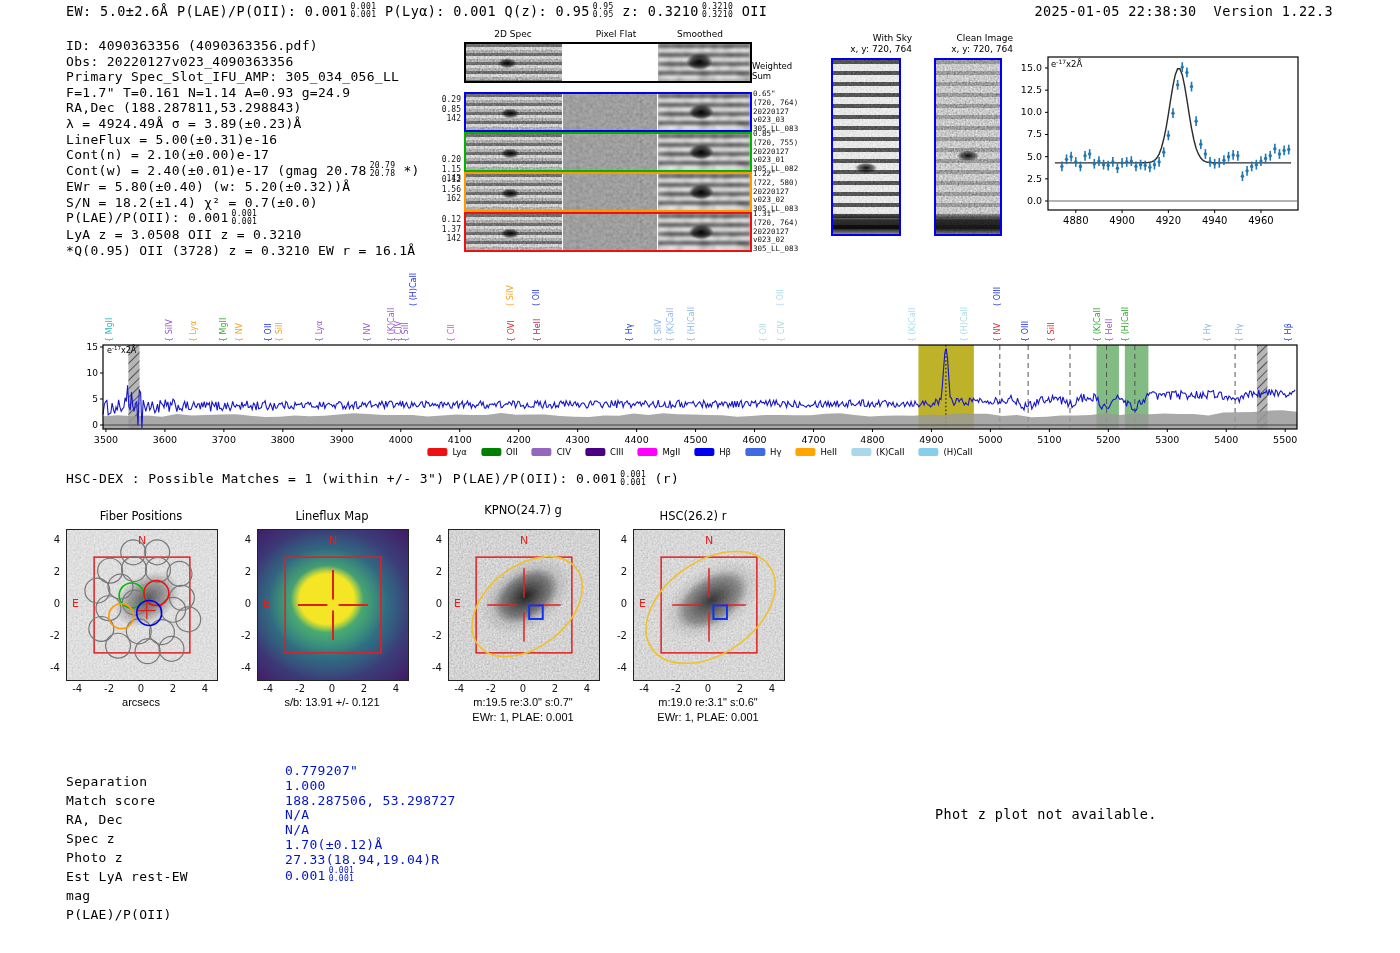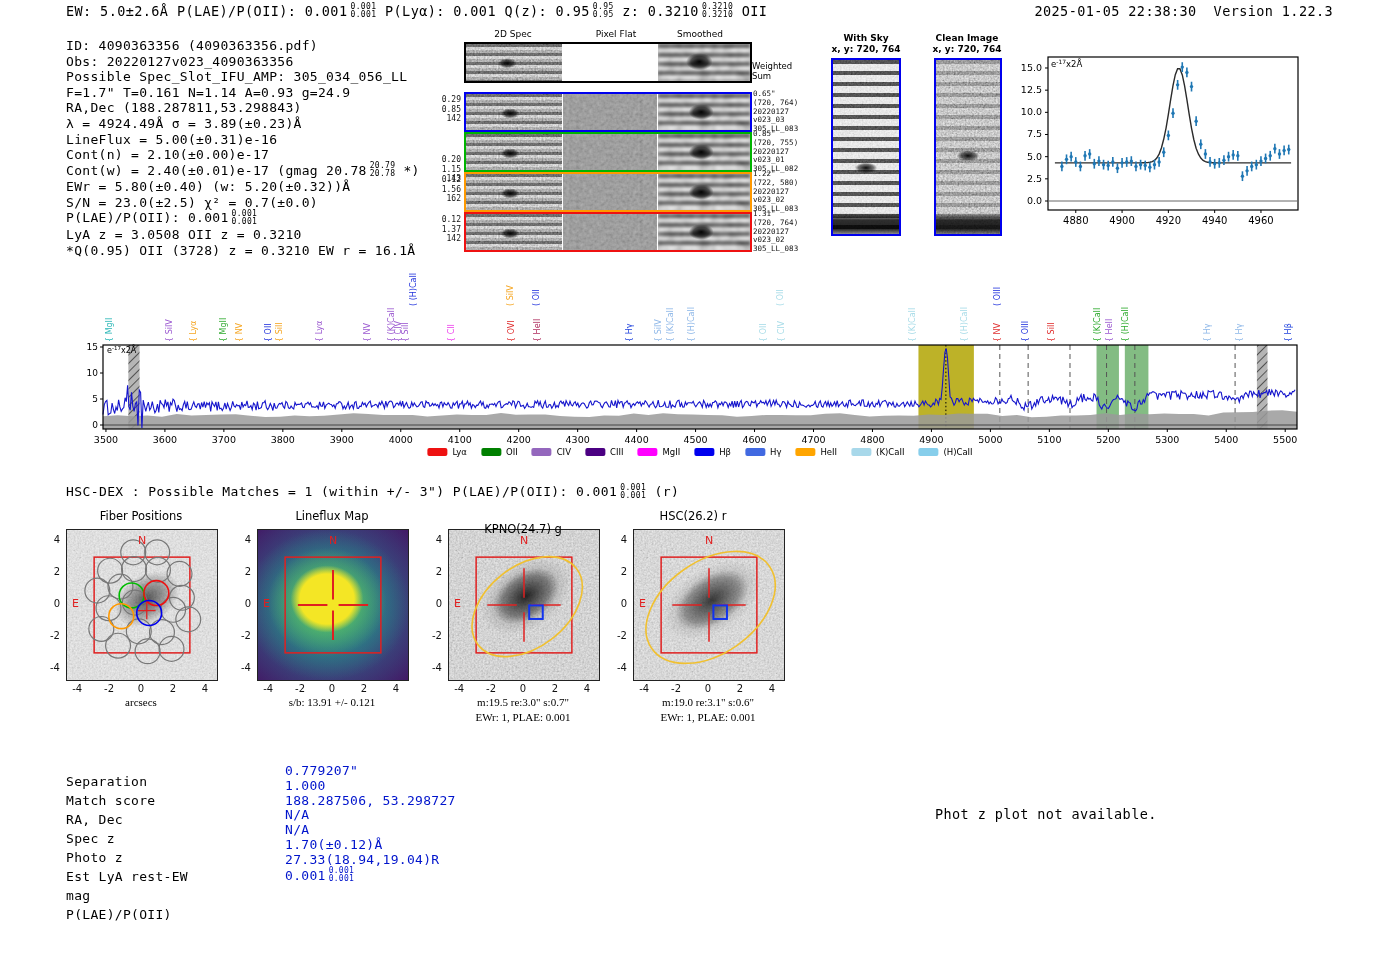--- a/index.html
+++ b/index.html
@@ -26,33 +26,33 @@
   .blob2d{background:radial-gradient(ellipse 13px 7px at 46% 54%,rgba(0,0,0,.95),rgba(0,0,0,.55) 45%,rgba(0,0,0,0) 72%);}
   .stripesSm{background:repeating-linear-gradient(180deg,rgba(5,5,5,.50) 0 4px,rgba(255,255,255,.38) 4px 9px);filter:blur(1.6px);}
   .blobSm{background:radial-gradient(ellipse 16px 10px at 47% 50%,rgba(0,0,0,.98),rgba(0,0,0,.6) 50%,rgba(0,0,0,0) 78%);}
   .lbl-left{font-size:8px;line-height:9.5px;text-align:right;width:24px;color:#111;}
   .lbl-right{font-size:7.5px;line-height:8.8px;color:#111;white-space:nowrap;}
   .skybox{position:absolute;border:2px solid #0000ee;background:#cfcfcf;overflow:hidden;}
   .stripesSky{background:repeating-linear-gradient(180deg,rgba(0,0,0,.55) 0 4px,rgba(255,255,255,.65) 4px 11px);}
   .stripesSkyFaint{background:repeating-linear-gradient(180deg,rgba(0,0,0,.18) 0 4px,rgba(255,255,255,.22) 4px 11px);}
   .skyblob{background:radial-gradient(ellipse 15px 7px at 50% 62%,rgba(0,0,0,.95),rgba(0,0,0,.5) 50%,rgba(0,0,0,0) 75%);}
   .skybottom{background:linear-gradient(180deg,rgba(0,0,0,0) 88%,rgba(0,0,0,.8) 92%,rgba(0,0,0,.85) 97%,rgba(0,0,0,.4));}
-  .skyttl{font-size:9px;text-align:center;line-height:10.5px;font-weight:bold;}
+  .skyttl{font-size:9px;text-align:right;line-height:10.5px;}
   
   .legend{display:flex;gap:14px;align-items:center;font-size:8.5px;
           font-family:"DejaVu Sans","Liberation Sans",sans-serif;}
   .legitem{display:flex;gap:5px;align-items:center;white-space:nowrap;}
   .legsw{width:20px;height:8px;border-radius:2px;display:inline-block;}
   
   .cutout{position:absolute;width:150px;height:150px;border:1px solid #222;overflow:hidden;background:#eee;}
   .cutout svg.marks{position:absolute;inset:0;z-index:5;}
   .ctitle{font-size:11.5px;width:150px;text-align:center;}
   .ctick{font-size:10px;color:#111;position:absolute;font-family:"DejaVu Sans","Liberation Sans",sans-serif;}
   .compass{position:absolute;color:#e02020;font-size:11px;z-index:6;font-family:"DejaVu Sans","Liberation Sans",sans-serif;}
-  .cxlab{font-size:11px;text-align:center;width:190px;font-family:Liberation Serif, serif;}
+  .cxlab{font-size:11px;text-align:center;width:190px;font-family:Liberation Sans, sans-serif;}
   .fiber-blob{position:absolute;left:30%;top:30%;width:70px;height:48px;transform:rotate(-32deg);border-radius:50%;
      background:radial-gradient(closest-side,rgba(0,0,0,.62),rgba(40,40,40,.38) 55%,rgba(0,0,0,0));}
   .gal-blob{position:absolute;border-radius:50%;}
   .kpnoblob{left:18%;top:22%;width:100px;height:66px;transform:rotate(-33deg);
      background:radial-gradient(closest-side,rgba(10,10,10,.88),rgba(50,50,50,.55) 52%,rgba(120,120,120,.25) 72%,rgba(0,0,0,0));}
   .hscblob{left:16%;top:25%;width:108px;height:64px;transform:rotate(-33deg);
      background:radial-gradient(closest-side,rgba(20,20,20,.82),rgba(60,60,60,.5) 55%,rgba(130,130,130,.22) 75%,rgba(0,0,0,0));}
   .fluxbg{position:absolute;inset:0;background:
      radial-gradient(ellipse 52px 48px at 46% 46%,#f4e625 0%,#f4e625 52%,rgba(244,230,37,0) 70%),
      radial-gradient(ellipse 72px 66px at 46% 48%,#7ad151 0%,rgba(122,209,81,0) 82%),
@@ -105,32 +105,32 @@
         <span>0.3210</span>
         <span>0.3210</span>
       </span><span> OII</span></div>
   <div class="abs hline" style="right:67px;top:3px;">
     <span>2025-01-05 22:38:30</span><span>&nbsp;&nbsp;</span><span>Version 1.22.3</span>
   </div>
 
   <div class="abs" id="info-block" style="left:66px;top:38px;">
       <div class="infoline"><span>ID: 4090363356 (4090363356.pdf)</span></div>
       <div class="infoline"><span>Obs: 20220127v023_4090363356</span></div>
-      <div class="infoline"><span>Possible Spec_Slot_IFU_AMP: 305_034_056_LL</span></div>
+      <div class="infoline"><span>Primary Spec_Slot_IFU_AMP: 305_034_056_LL</span></div>
       <div class="infoline"><span>F=1.7"  T=0.161  N=1.14  A=0.93  g=24.9</span></div>
       <div class="infoline"><span>RA,Dec (188.287811,53.298843)</span></div>
       <div class="infoline"><span>λ = 4924.49Å  σ = 3.89(±0.23)Å</span></div>
       <div class="infoline"><span>LineFlux = 5.00(±0.31)e-16</span></div>
       <div class="infoline"><span>Cont(n) = 2.10(±0.00)e-17</span></div>
       <div class="infoline"><span>Cont(w) = 2.40(±0.01)e-17 (gmag 20.78</span><span class="frac">
           <span>20.79</span>
           <span>20.78</span>
         </span><span> *)</span></div>
       <div class="infoline"><span>EWr = 5.80(±0.40) (w: 5.20(±0.32))Å</span></div>
-      <div class="infoline"><span>S/N = 23.0(±2.5)  χ² = 0.7(±0.0)</span></div>
+      <div class="infoline"><span>S/N = 18.2(±1.4)  χ² = 0.7(±0.0)</span></div>
       <div class="infoline"><span>P(LAE)/P(OII): 0.001</span><span class="frac">
           <span>0.001</span>
           <span>0.001</span>
         </span></div>
       <div class="infoline"><span>LyA z = 3.0508  OII z = 0.3210</span></div>
       <div class="infoline"><span>*Q(0.95) OII (3728) z = 0.3210  EW r = 16.1Å</span></div>
     </div>
 
   <div class="abs sans colhdr" style="left:463px;top:29px;">2D Spec</div>
   <div class="abs sans colhdr" style="left:566px;top:29px;">Pixel Flat</div>
@@ -598,21 +598,21 @@
       <div class="legitem">
         <div class="legsw" style="background: rgb(168, 216, 234);"></div>
         <span>(K)CaII</span>
       </div>
       <div class="legitem">
         <div class="legsw" style="background: rgb(135, 206, 235);"></div>
         <span>(H)CaII</span>
       </div>
     </div>
 
-  <div class="abs hline" id="hscdex-line" style="left:66px;top:484px;font-size:13px;"><span>HSC-DEX : Possible Matches = 1 (within +/- 3")  P(LAE)/P(OII): 0.001</span><span class="frac">
+  <div class="abs hline" id="hscdex-line" style="left:66px;top:471px;font-size:13px;"><span>HSC-DEX : Possible Matches = 1 (within +/- 3")  P(LAE)/P(OII): 0.001</span><span class="frac">
         <span>0.001</span>
         <span>0.001</span>
       </span><span> (r)</span></div>
 
   <div class="cutout" id="cut-fiber" style="left:66px;top:529px;">
     <div class="ov nz" style="background:#f2f2f2;">
         <svg width="100%" height="100%" preserveAspectRatio="none" style="position: absolute; inset: 0px;">
           <rect width="100%" height="100%" filter="url(#nzFine)" opacity="0.35"></rect>
         </svg>
       </div>
@@ -716,21 +716,21 @@
       <div class="ctick" style="left: 385.83px; top: 683px; width: 20px; text-align: center;">4</div>
       <div class="ctick" style="left: 231px; top: 566.085px; width: 20px; text-align: right;">2</div>
       <div class="ctick" style="left: 353.915px; top: 683px; width: 20px; text-align: center;">2</div>
       <div class="ctick" style="left: 231px; top: 598px; width: 20px; text-align: right;">0</div>
       <div class="ctick" style="left: 322px; top: 683px; width: 20px; text-align: center;">0</div>
       <div class="ctick" style="left: 231px; top: 629.915px; width: 20px; text-align: right;">-2</div>
       <div class="ctick" style="left: 290.085px; top: 683px; width: 20px; text-align: center;">-2</div>
       <div class="ctick" style="left: 231px; top: 661.83px; width: 20px; text-align: right;">-4</div>
       <div class="ctick" style="left: 258.17px; top: 683px; width: 20px; text-align: center;">-4</div>
       <div class="abs cxlab" style="left: 237px; top: 696px;">s/b: 13.91 +/- 0.121</div>
-      <div class="abs sans ctitle" style="left: 448px; top: 522px;">KPNO(24.7) g</div>
+      <div class="abs sans ctitle" style="left: 448px; top: 503px;">KPNO(24.7) g</div>
       <div class="ctick" style="left: 422px; top: 534.17px; width: 20px; text-align: right;">4</div>
       <div class="ctick" style="left: 576.83px; top: 683px; width: 20px; text-align: center;">4</div>
       <div class="ctick" style="left: 422px; top: 566.085px; width: 20px; text-align: right;">2</div>
       <div class="ctick" style="left: 544.915px; top: 683px; width: 20px; text-align: center;">2</div>
       <div class="ctick" style="left: 422px; top: 598px; width: 20px; text-align: right;">0</div>
       <div class="ctick" style="left: 513px; top: 683px; width: 20px; text-align: center;">0</div>
       <div class="ctick" style="left: 422px; top: 629.915px; width: 20px; text-align: right;">-2</div>
       <div class="ctick" style="left: 481.085px; top: 683px; width: 20px; text-align: center;">-2</div>
       <div class="ctick" style="left: 422px; top: 661.83px; width: 20px; text-align: right;">-4</div>
       <div class="ctick" style="left: 449.17px; top: 683px; width: 20px; text-align: center;">-4</div>

